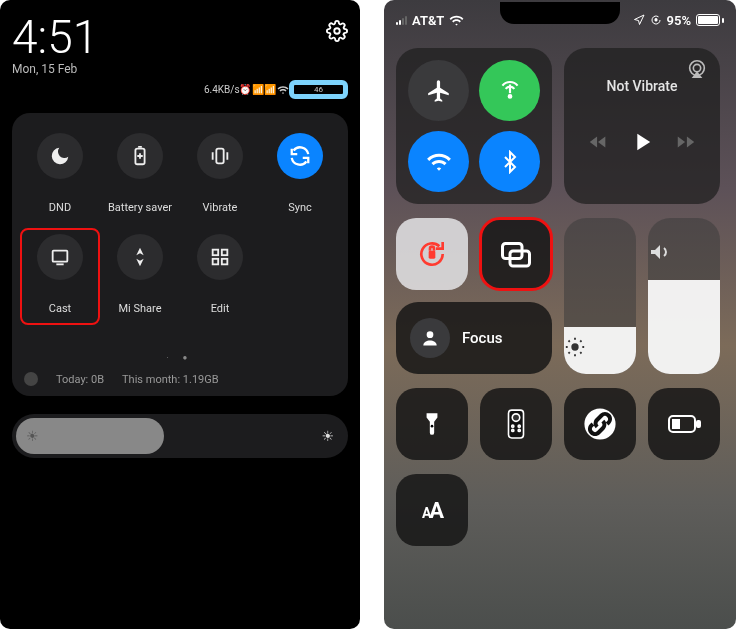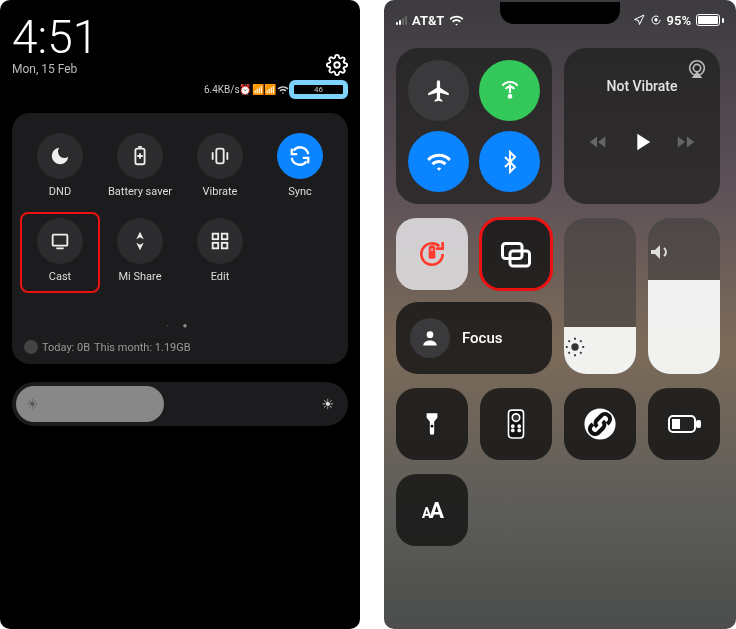--- a/index.html
+++ b/index.html
@@ -16,49 +16,49 @@
   .android {
     width: 360px;
     height: 629px;
     background: #000;
     color: #fff;
     border-radius: 10px;
     padding: 14px 12px 0 12px;
     position: relative;
     overflow: hidden;
   }
-  .a-time-row { display: flex; justify-content: space-between; align-items: flex-end; }
+  .a-time-row { display: flex; justify-content: space-between; align-items: flex-start; }
   .a-time { font-size: 46px; font-weight: 300; line-height: 1; }
   .a-gear { color: #fff; font-size: 22px; margin-top: 6px; }
   .a-date { font-size: 12px; color: #bbb; margin-top: 2px; }
   .a-status-right { display: flex; align-items: center; gap: 0; font-size: 10px; color: #ccc; justify-content: flex-end; margin-top: 4px;}
   .a-panel {
     margin-top: 14px;
     background: #1c1c1e;
     border-radius: 18px;
     padding: 14px 8px 10px 8px;
   }
   .a-grid { display: grid; grid-template-columns: repeat(4, 1fr); gap: 4px 0; }
   .a-tile {
-    display: flex; flex-direction: column; align-items: center; gap: 6px;
+    display: flex; flex-direction: column; align-items: center; gap: 22px;
     padding: 6px 0 10px 0;
     border-radius: 8px;
     position: relative;
   }
   .a-tile.highlight { outline: 2px solid #e11; outline-offset: -2px; }
   .a-circle {
     width: 46px; height: 46px; border-radius: 50%;
     background: #2c2c2e;
     display: flex; align-items: center; justify-content: center;
     color: #eee;
   }
   .a-circle.active { background: #0a84ff; color: #fff; }
   .a-label { font-size: 11px; color: #ddd; }
   .a-dots { text-align: center; font-size: 8px; color: #888; letter-spacing: 6px; margin-top: 28px; }
-  .a-usage { display: flex; align-items: center; gap: 4px; font-size: 11px; color: #999; margin-top: 10px; padding-left: 4px;}
+  .a-usage { display: flex; align-items: center; gap: 18px; font-size: 11px; color: #999; margin-top: 10px; padding-left: 4px;}
   .a-usage .dot { width: 14px; height: 14px; border-radius: 50%; background: #444; display:inline-block;}
   .a-bright {
     margin-top: 18px;
     background: #1c1c1e;
     border-radius: 24px;
     height: 44px;
     display: flex; align-items: center;
     padding: 0 4px;
     position: relative;
   }

